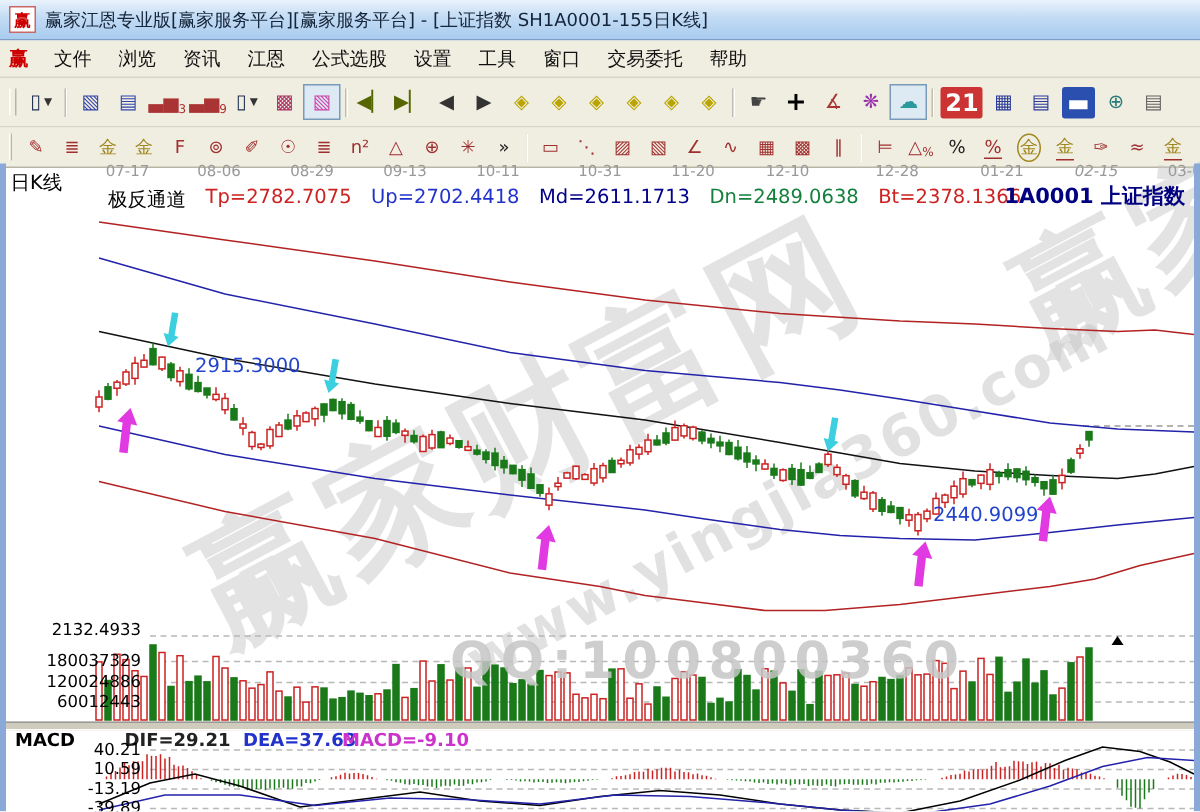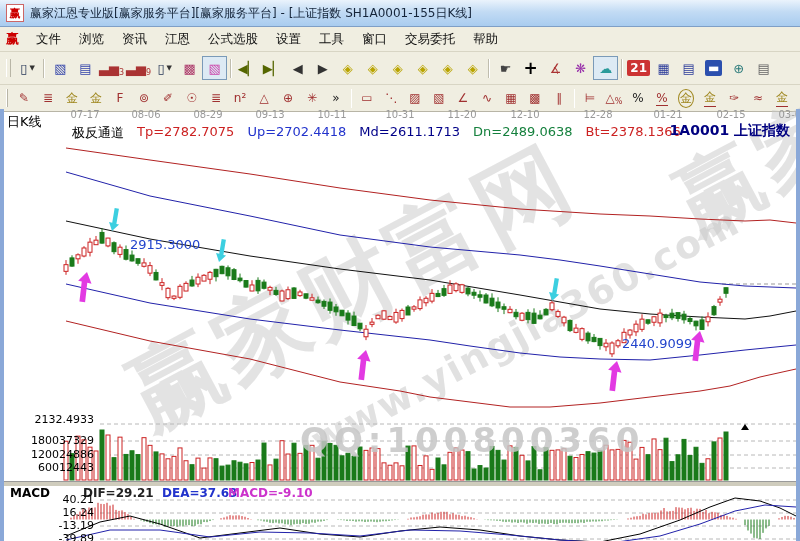--- a/index.html
+++ b/index.html
@@ -23,21 +23,21 @@
   .sep{width:1px;height:19px;background:#c0bdae;border-right:1px solid #fff;margin:0 3px;}
   .tbtn{min-width:23px;height:22px;display:inline-flex;align-items:center;justify-content:center;
        font-size:13px;border:1px solid transparent;position:relative;cursor:default;}
   .tb2 .tbtn{height:19px;min-width:22px;font-size:12px;}
   .tbtn.sel{border:1px solid #7a9ab8;background:#ddeaf4;}
   .tbtn .dd{font-size:7px;margin-left:2px;color:#333;}
   .tbtn .sub{font-size:8px;align-self:flex-end;margin-bottom:2px;}
   .tbtn.big{font-size:17px;font-weight:bold;}
   .tbtn .ul{border-bottom:1px solid #a03030;}
   .tbtn .circ{border:1px solid #a08820;border-radius:50%;padding:0 1px;}
-  .tbtn .badge{padding:1px 3px;border-radius:2px;font-size:12px;font-weight:bold;}
+  .tbtn .badge{padding:1px 3px;border-radius:2px;font-size:16px;font-weight:bold;}
   .chart{position:absolute;left:0;right:0;top:109px;bottom:0;z-index:4;background:transparent;}
   .chart>div{position:absolute;}
   .edge{position:absolute;top:109px;bottom:0;width:4px;background:#8aa8d8;z-index:8;}
   #plot{position:absolute;left:0;top:0;z-index:3;pointer-events:none;}
   .plabel{left:7px;top:4px;font-size:13px;color:#000;}
   .date{position:absolute;top:0;font-size:10px;color:#999;transform:translateX(-50%);white-space:nowrap;}
   .ind{left:72px;top:15px;display:flex;gap:13px;font-size:13px;white-space:nowrap;}
   .symbol{right:10px;top:13px;font-size:14px;font-weight:bold;color:#000080;}
   .ann{left:598px;top:94px;font-size:19px;font-weight:bold;line-height:26px;letter-spacing:1px;}
   .pricelabel{font-size:13px;color:#2244cc;}
@@ -882,21 +882,21 @@
         <span class="date" style="left: 85px;">07-17</span>
         <span class="date" style="left: 146px;">08-06</span>
         <span class="date" style="left: 208px;">08-29</span>
         <span class="date" style="left: 270px;">09-13</span>
         <span class="date" style="left: 332px;">10-11</span>
         <span class="date" style="left: 400px;">10-31</span>
         <span class="date" style="left: 462px;">11-20</span>
         <span class="date" style="left: 525px;">12-10</span>
         <span class="date" style="left: 598px;">12-28</span>
         <span class="date" style="left: 668px;">01-21</span>
-        <span class="date" style="left: 731px;">02-15</span>
+        <span class="date" style="left: 731px; font-style: italic;">02-15</span>
         <span class="date" style="left: 793px;">03-08</span>
       </div>
     <div class="ind">
       <span class="indname">极反通道</span>
     <span style="color: rgb(204, 34, 34);">Tp=2782.7075</span>
         <span style="color: rgb(34, 51, 204);">Up=2702.4418</span>
         <span style="color: rgb(0, 0, 136);">Md=2611.1713</span>
         <span style="color: #15803d;">Dn=2489.0638</span>
         <span style="color: rgb(204, 34, 34);">Bt=2378.1366</span>
       </div>
@@ -911,20 +911,20 @@
       </div>
     <div class="sep3d"></div>
     <div id="macd-header" class="macdh" style="left:0;right:0;">
         <span style="position: absolute; left: 10px; color: rgb(0, 0, 0);">MACD</span>
         <span style="position: absolute; left: 83px; color: rgb(34, 34, 34);">DIF=29.21</span>
         <span style="position: absolute; left: 162px; color: rgb(34, 51, 204);">DEA=37.63</span>
         <span style="position: absolute; left: 228px; color: rgb(204, 51, 204);">MACD=-9.10</span>
       </div>
     <div id="macd-axis" style="left:0;top:0;">
         <div class="mlabel" style="top: 384px;">40.21</div>
-        <div class="mlabel" style="top: 397px;">16.24</div>
+        <div class="mlabel" style="top: 397px;">10.59</div>
         <div class="mlabel" style="top: 410px;">-13.19</div>
         <div class="mlabel" style="top: 423px;">-39.89</div>
       </div>
   </div>
   <div class="edge" style="left:0;"></div>
   <div class="edge" style="right:0;"></div>
 </div>
 
 </body></html>

